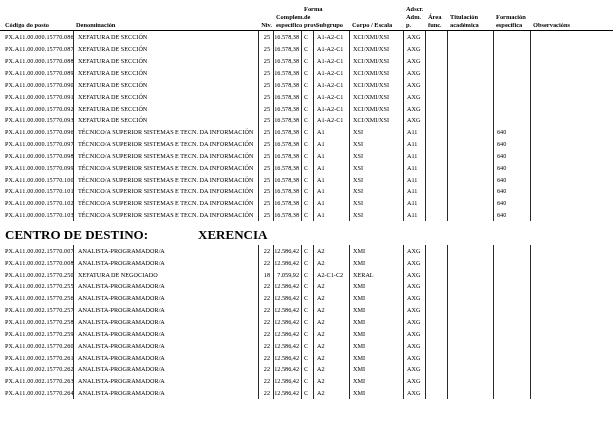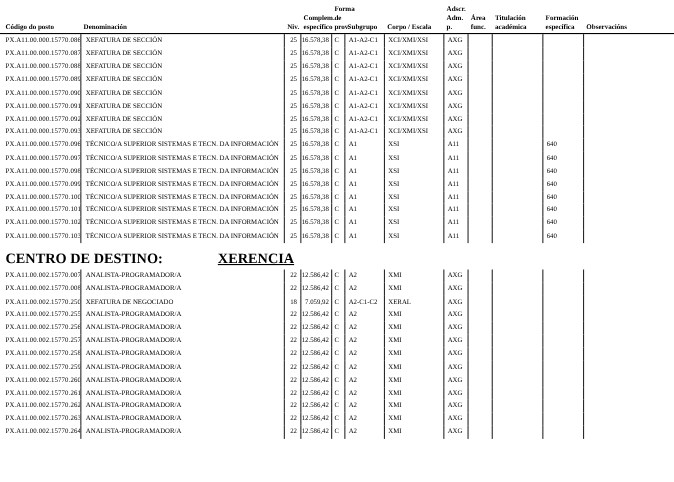--- a/index.html
+++ b/index.html
@@ -26,21 +26,21 @@
   .cell.c-codigo{border-left:none;padding-left:5px;letter-spacing:0.1px;}
   .cell.c-denominacion{padding-left:4px;}
   .cell.c-niv{text-align:right;padding-right:3px;padding-left:0;}
   .cell.c-complem{text-align:right;padding-right:2px;padding-left:0;}
   .cell.c-forma{padding-left:2px;}
   .cell.c-observacions{border-right:none;}
 
   
   .section-heading{display:flex;align-items:center;font-weight:bold;font-size:13px;
                    padding-left:5px;height:13px;margin-top:8px;margin-bottom:3px;}
-  .sh-value{margin-left:50px;text-decoration:underline;}
+  .sh-value{margin-left:50px;}
   .section-block{margin-bottom:2px;}
 </style>
 </head>
 <body>
 
 <div class="page">
 
   <div class="grid thead">
     <div class="hcell first">Código do posto</div>
     <div class="hcell">Denominación</div>

